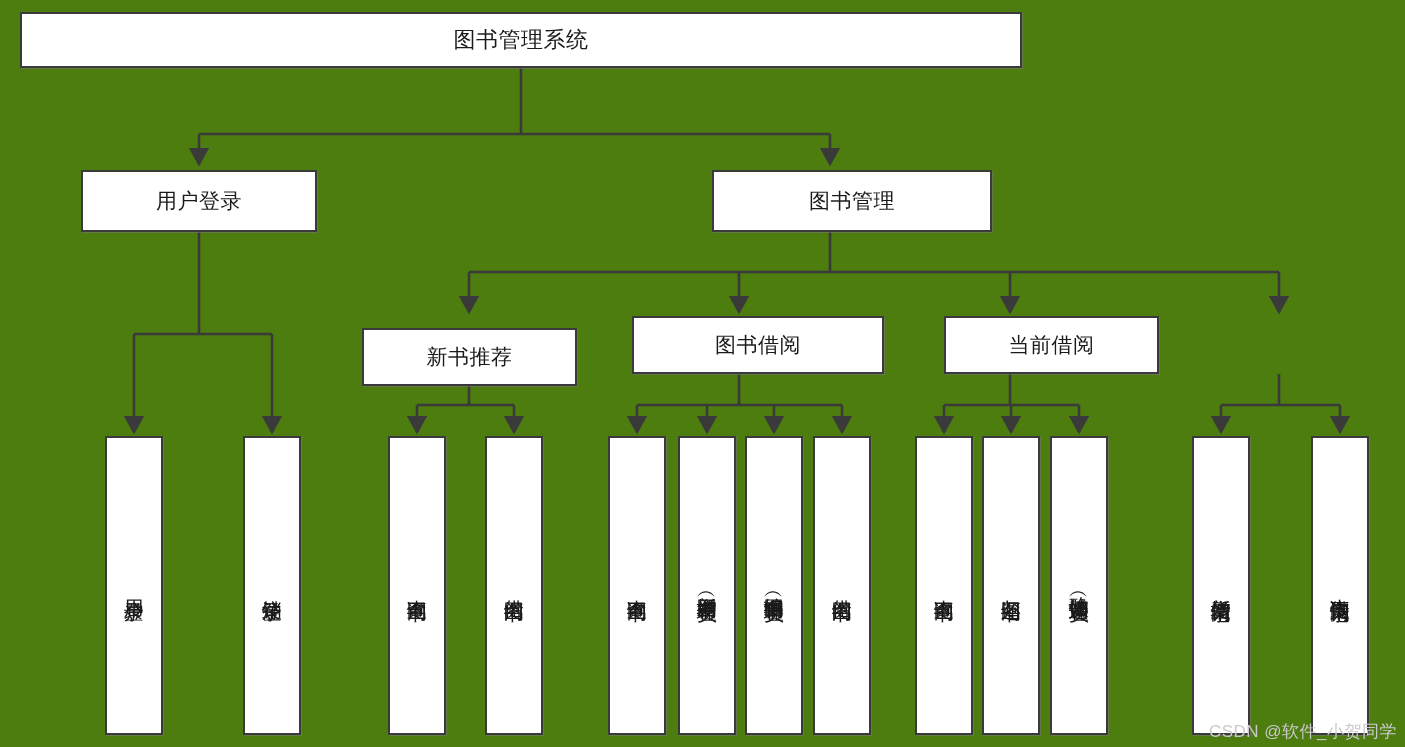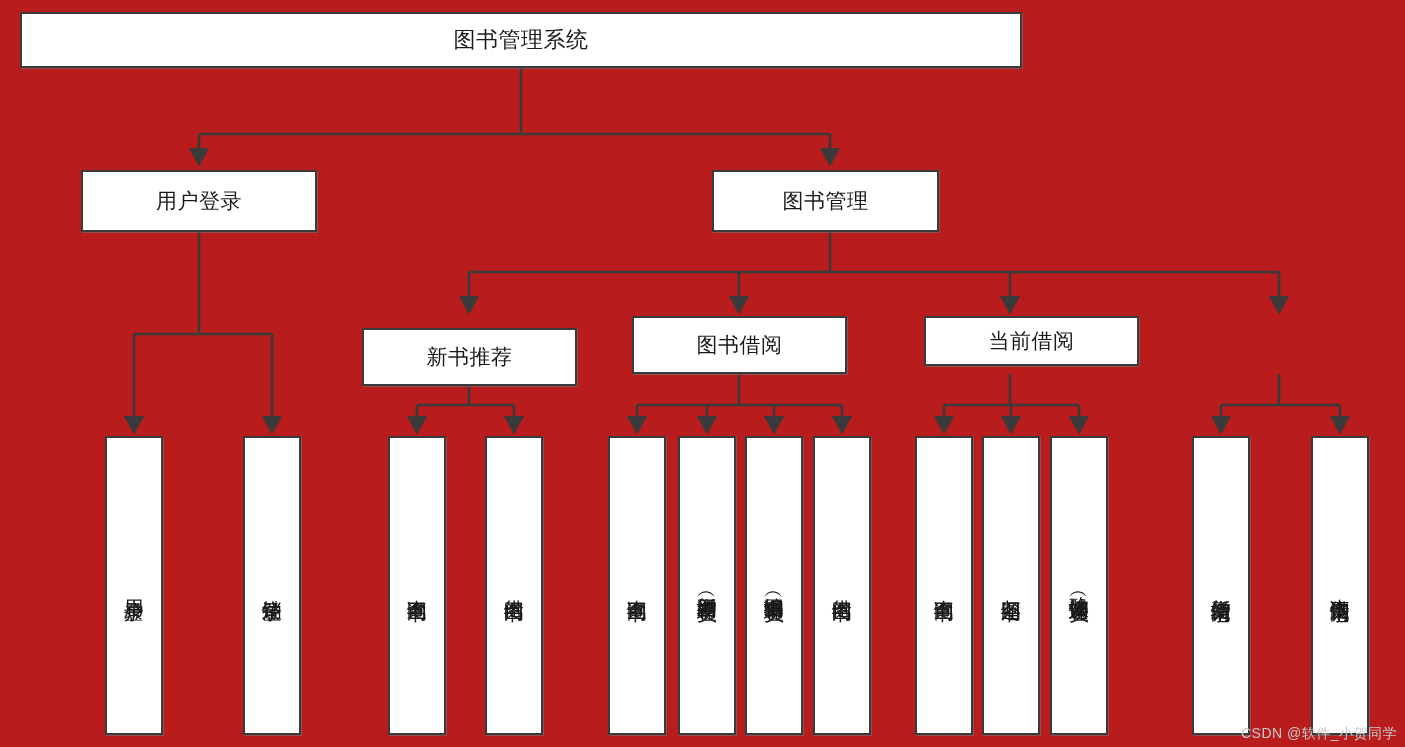--- a/index.html
+++ b/index.html
@@ -8,21 +8,21 @@
     padding: 0;
     background: #ffffff;
   }
   body {
     font-family: "Liberation Sans", "DejaVu Sans", sans-serif;
   }
   #canvas {
     position: relative;
     width: 1405px;
     height: 747px;
-    background: #b91c1c;
+    background: #4d7c0f;
     overflow: hidden;
   }
   svg.edges {
     position: absolute;
     left: 0;
     top: 0;
     width: 1405px;
     height: 747px;
     pointer-events: none;
   }
@@ -52,21 +52,21 @@
     letter-spacing: 1px;
     white-space: normal;
     max-height: 100%;
   }
   .node.root .label { font-size: 22px; }
   .watermark {
     position: absolute;
     right: 8px;
     bottom: 4px;
     color: #c9c9c9;
-    font-size: 14px;
+    font-size: 17px;
     letter-spacing: 0.5px;
     white-space: nowrap;
     user-select: none;
   }
 </style>
 </head>
 <body>
 
 <div id="canvas">
 
@@ -123,31 +123,31 @@
     </g>
   </svg>
 
   <div class="node root" style="left:20px; top:12px; width:1002px; height:56px;">
     <span class="label">图书管理系统</span>
   </div>
 
   <div class="node" style="left:81px; top:170px; width:236px; height:62px;">
     <span class="label">用户登录</span>
   </div>
-  <div class="node" style="left:712px; top:170px; width:227px; height:62px;">
+  <div class="node" style="left:712px; top:170px; width:280px; height:62px;">
     <span class="label">图书管理</span>
   </div>
 
   <div class="node" style="left:362px; top:328px; width:215px; height:58px;">
     <span class="label">新书推荐</span>
   </div>
-  <div class="node" style="left:632px; top:316px; width:215px; height:58px;">
+  <div class="node" style="left:632px; top:316px; width:252px; height:58px;">
     <span class="label">图书借阅</span>
   </div>
-  <div class="node" style="left:924px; top:316px; width:215px; height:50px;">
+  <div class="node" style="left:944px; top:316px; width:215px; height:58px;">
     <span class="label">当前借阅</span>
   </div>
 
   <div class="node vertical" style="left:105px; top:436px; width:58px; height:299px;">
     <span class="label">用户登录</span>
   </div>
   <div class="node vertical" style="left:243px; top:436px; width:58px; height:299px;">
     <span class="label">注销登录</span>
   </div>
 

